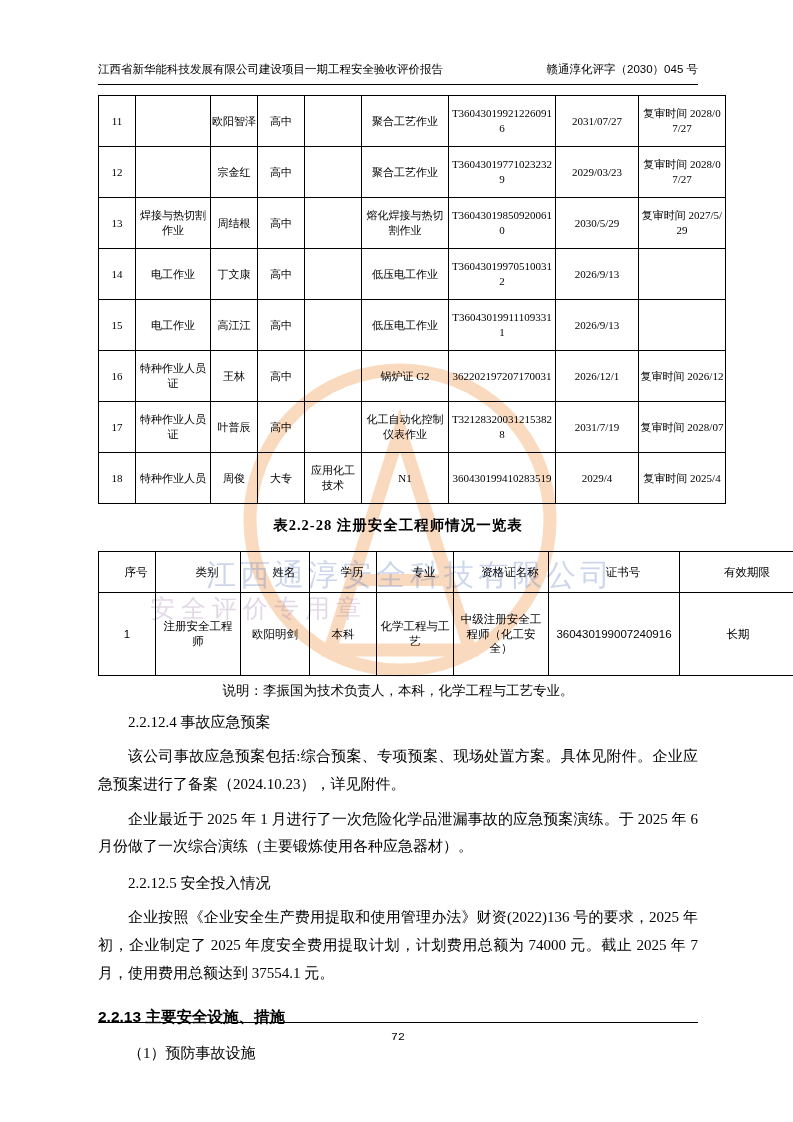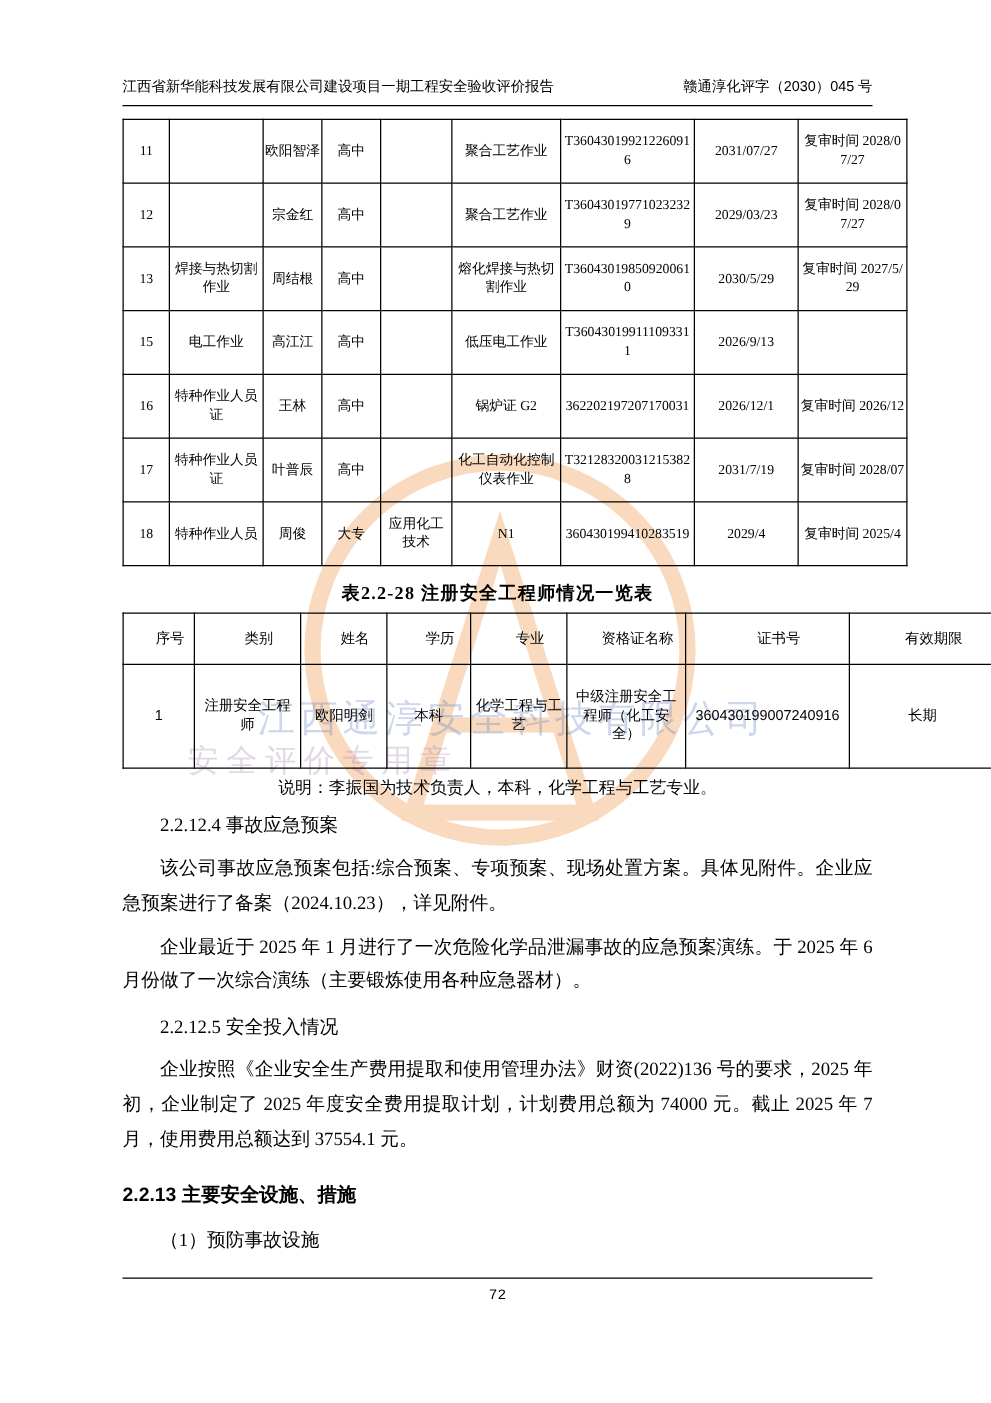--- a/index.html
+++ b/index.html
@@ -104,21 +104,21 @@
   .c-major { width: 54px; }
   .c-cert  { width: 84px; margin-left: 47px; }
   .c-no    { width: 104px; }
   .c-valid { width: 80px; }
   .c-note  { width: 84px; }
 
   .tbl-caption {
     text-align: center;
     font-size: 14.5px;
     font-weight: bold;
-    margin: 12px 0 6px 0;
+    margin: 12px 0 16px 0;
     font-family: "Liberation Serif", serif;
     letter-spacing: 1px;
   }
   
   table.cert2 {
     border-collapse: collapse;
     width: 600px;
     table-layout: fixed;
     font-family: "Liberation Sans", sans-serif;
   }
@@ -250,20 +250,31 @@
           <td class="c-type">焊接与热切割作业</td>
           <td class="c-name">周结根</td>
           <td class="c-edu">高中</td>
           <td class="c-major"></td>
           <td class="c-cert">熔化焊接与热切割作业</td>
           <td class="c-no">T360430198509200610</td>
           <td class="c-valid">2030/5/29</td>
           <td class="c-note">复审时间 2027/5/29</td>
         </tr>
         <tr>
+          <td class="c-num">14</td>
+          <td class="c-type">电工作业</td>
+          <td class="c-name">丁文康</td>
+          <td class="c-edu">高中</td>
+          <td class="c-major"></td>
+          <td class="c-cert">低压电工作业</td>
+          <td class="c-no">T360430199705100312</td>
+          <td class="c-valid">2026/9/13</td>
+          <td class="c-note"></td>
+        </tr>
+        <tr>
           <td class="c-num">15</td>
           <td class="c-type">电工作业</td>
           <td class="c-name">高江江</td>
           <td class="c-edu">高中</td>
           <td class="c-major"></td>
           <td class="c-cert">低压电工作业</td>
           <td class="c-no">T360430199111093311</td>
           <td class="c-valid">2026/9/13</td>
           <td class="c-note"></td>
         </tr>

